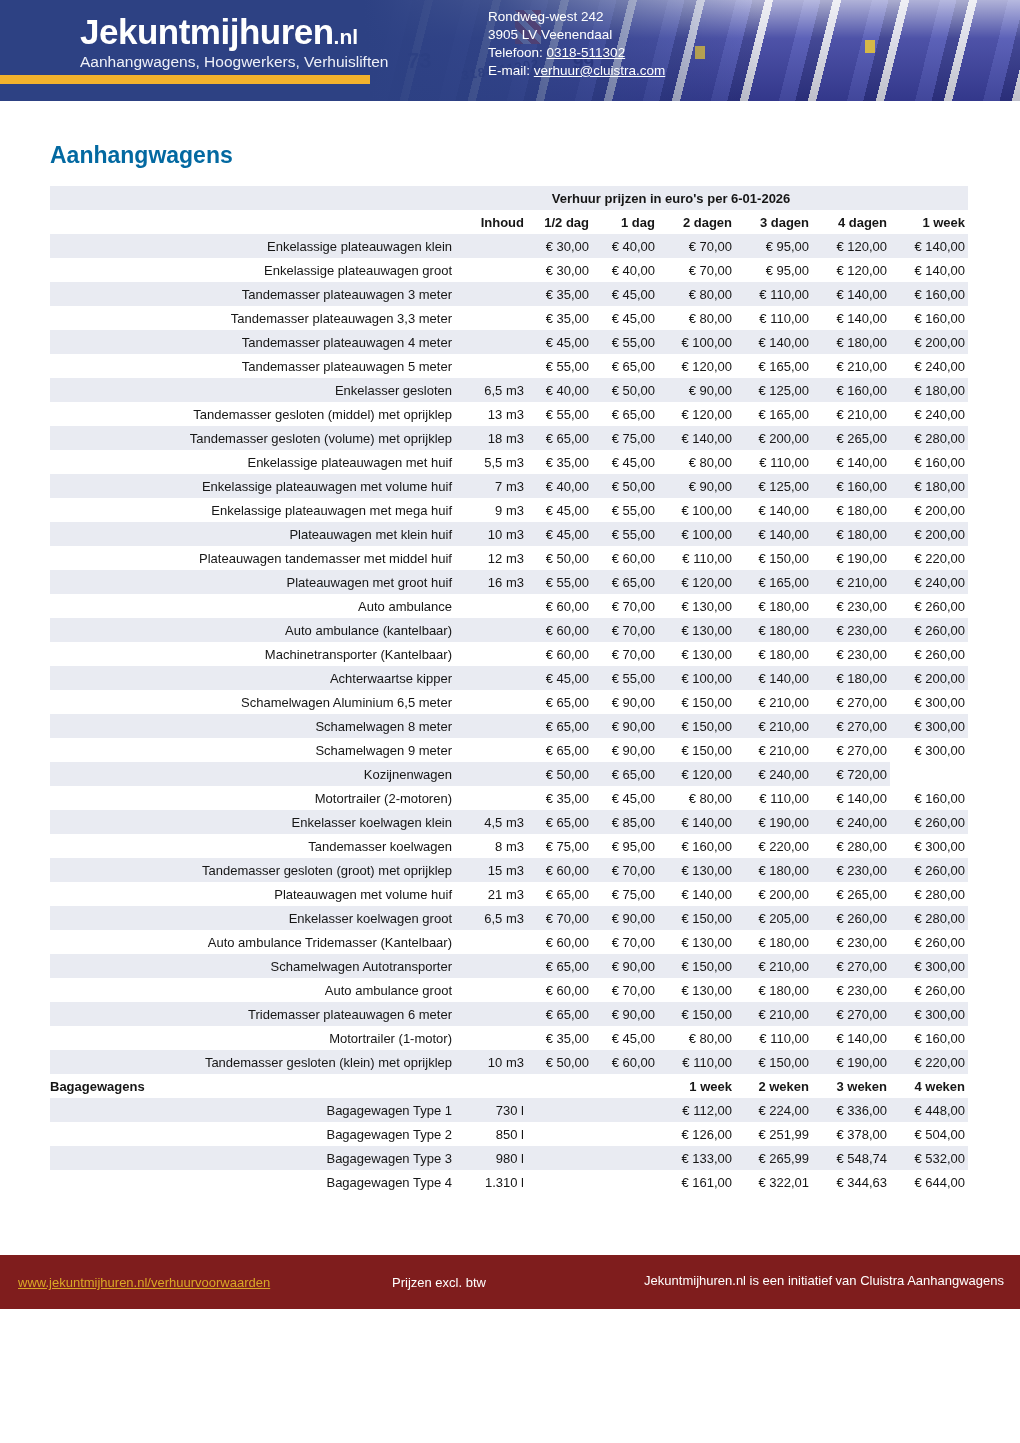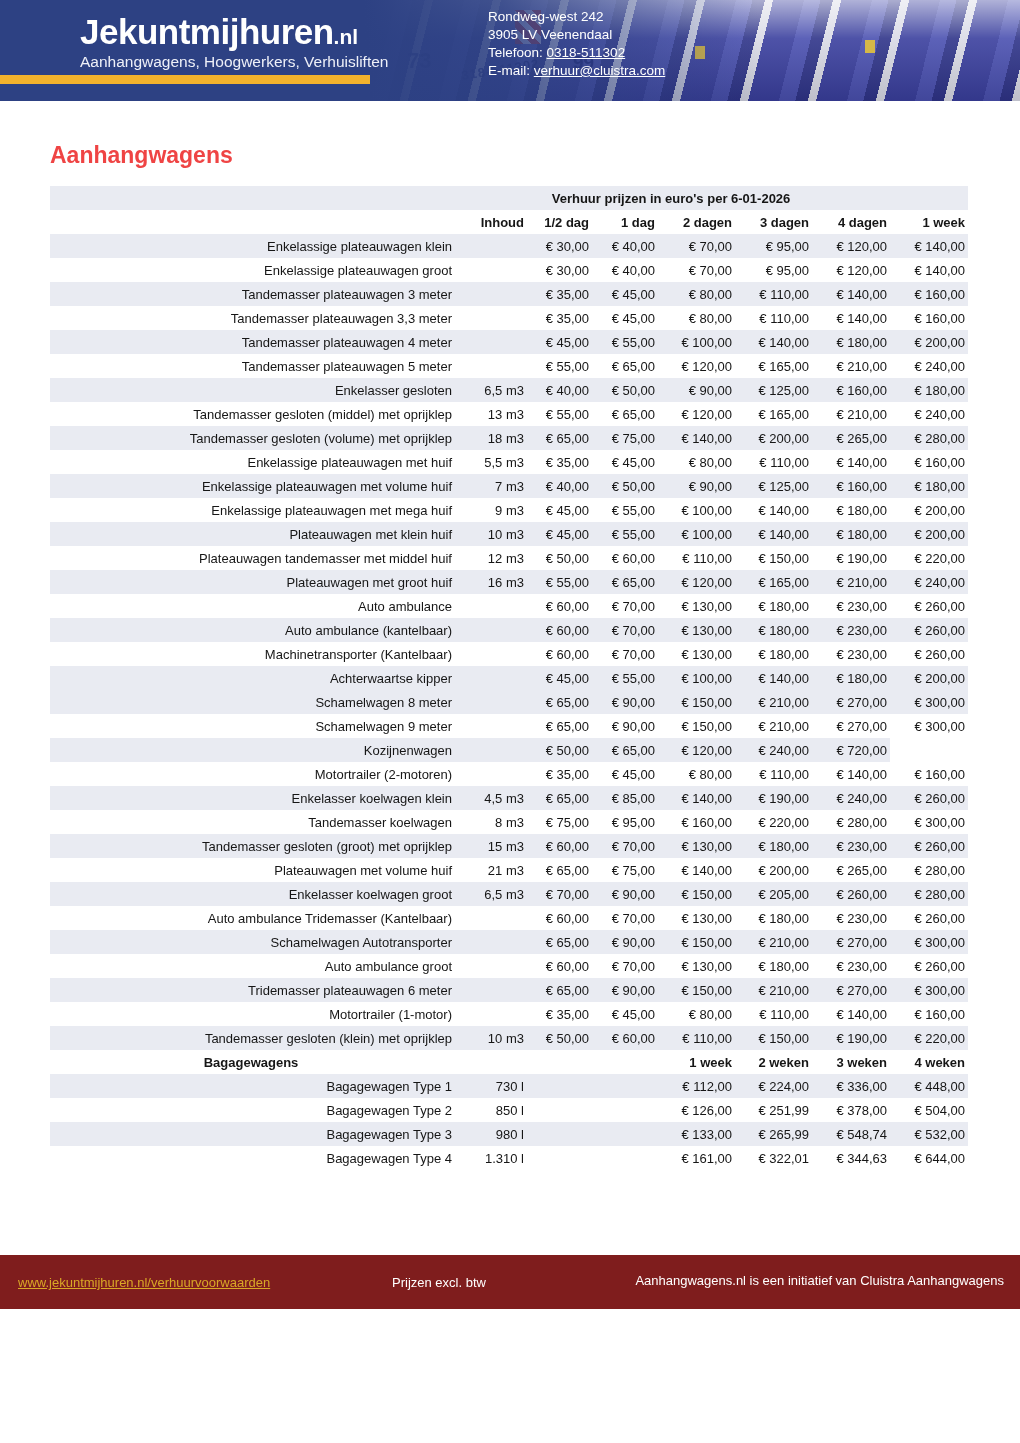--- a/index.html
+++ b/index.html
@@ -28,33 +28,33 @@
   .logo-line{white-space:nowrap;}
   .logo-name{font-size:35px;font-weight:bold;letter-spacing:-0.5px;}
   .logo-tld{font-size:21px;font-weight:bold;}
   .tagline{font-size:15.5px;color:#eef0f8;margin-top:1px;}
   .yellow-stripe{position:absolute;left:0;top:75px;width:370px;height:9px;background:#f2b22d;z-index:6;}
 
   .contact{position:absolute;left:488px;top:8px;color:#ffffff;font-size:13.5px;line-height:18px;z-index:7;}
   .contact a{color:#ffffff;text-decoration:underline;}
 
   
-  .page-title{position:absolute;left:50px;top:142px;margin:0;font-size:23px;font-weight:bold;color:#ef4444;}
+  .page-title{position:absolute;left:50px;top:142px;margin:0;font-size:23px;font-weight:bold;color:#0369a1;}
 
   
   .table-wrap{position:absolute;left:50px;top:186px;width:918px;}
   table.prices{border-collapse:collapse;table-layout:fixed;width:918px;font-size:13px;color:#161616;}
   table.prices td{height:24px;padding:0 3px 0 0;white-space:nowrap;overflow:hidden;vertical-align:middle;}
   tr.stripe td{background:#e9ebf2;}
   td.nofill{background:#ffffff !important;}
   td.name{text-align:right;padding-right:8px;}
   td.num{text-align:right;padding-right:2px;}
   td.banner{text-align:center;font-weight:bold;}
   td.hd{font-weight:bold;text-align:right;padding-right:2px;}
-  td.section-title{font-weight:bold;text-align:center;padding-left:5px;margin-top:8px;}
+  td.section-title{font-weight:bold;text-align:left;padding-left:5px;margin-top:8px;}
   td.subhead{font-weight:bold;}
 
   
   .footer{position:absolute;left:0;bottom:0;width:1020px;height:54px;background:#7f1d1d;color:#ffffff;font-size:13px;}
   .footer .f-left{position:absolute;left:18px;top:20px;}
   .footer .f-left a{color:#d9a826;text-decoration:underline;}
   .footer .f-center{position:absolute;left:392px;top:20px;}
   .footer .f-right{position:absolute;right:16px;top:18px;}
 </style>
 </head>
@@ -302,20 +302,30 @@
           <tr class="stripe">
             <td class="name">Achterwaartse kipper</td>
             <td class="num"></td>
             <td class="num">€ 45,00</td>
             <td class="num">€ 55,00</td>
             <td class="num">€ 100,00</td>
             <td class="num">€ 140,00</td>
             <td class="num">€ 180,00</td>
             <td class="num">€ 200,00</td>
           </tr>
+          <tr>
+            <td class="name">Schamelwagen Aluminium 6,5 meter</td>
+            <td class="num"></td>
+            <td class="num">€ 65,00</td>
+            <td class="num">€ 90,00</td>
+            <td class="num">€ 150,00</td>
+            <td class="num">€ 210,00</td>
+            <td class="num">€ 270,00</td>
+            <td class="num">€ 300,00</td>
+          </tr>
           <tr class="stripe">
             <td class="name">Schamelwagen 8 meter</td>
             <td class="num"></td>
             <td class="num">€ 65,00</td>
             <td class="num">€ 90,00</td>
             <td class="num">€ 150,00</td>
             <td class="num">€ 210,00</td>
             <td class="num">€ 270,00</td>
             <td class="num">€ 300,00</td>
           </tr>
@@ -509,16 +519,16 @@
             <td class="num">€ 344,63</td>
             <td class="num">€ 644,00</td>
           </tr>
         </tbody>
     </table>
   </div>
 
   <div class="footer">
     <div class="f-left"><a href="#">www.jekuntmijhuren.nl/verhuurvoorwaarden</a></div>
     <div class="f-center">Prijzen excl. btw</div>
-    <div class="f-right">Aanhangwagens.nl is een initiatief van Cluistra Aanhangwagens</div>
+    <div class="f-right">Jekuntmijhuren.nl is een initiatief van Cluistra Aanhangwagens</div>
   </div>
 
 </div>
 
 </body></html>

